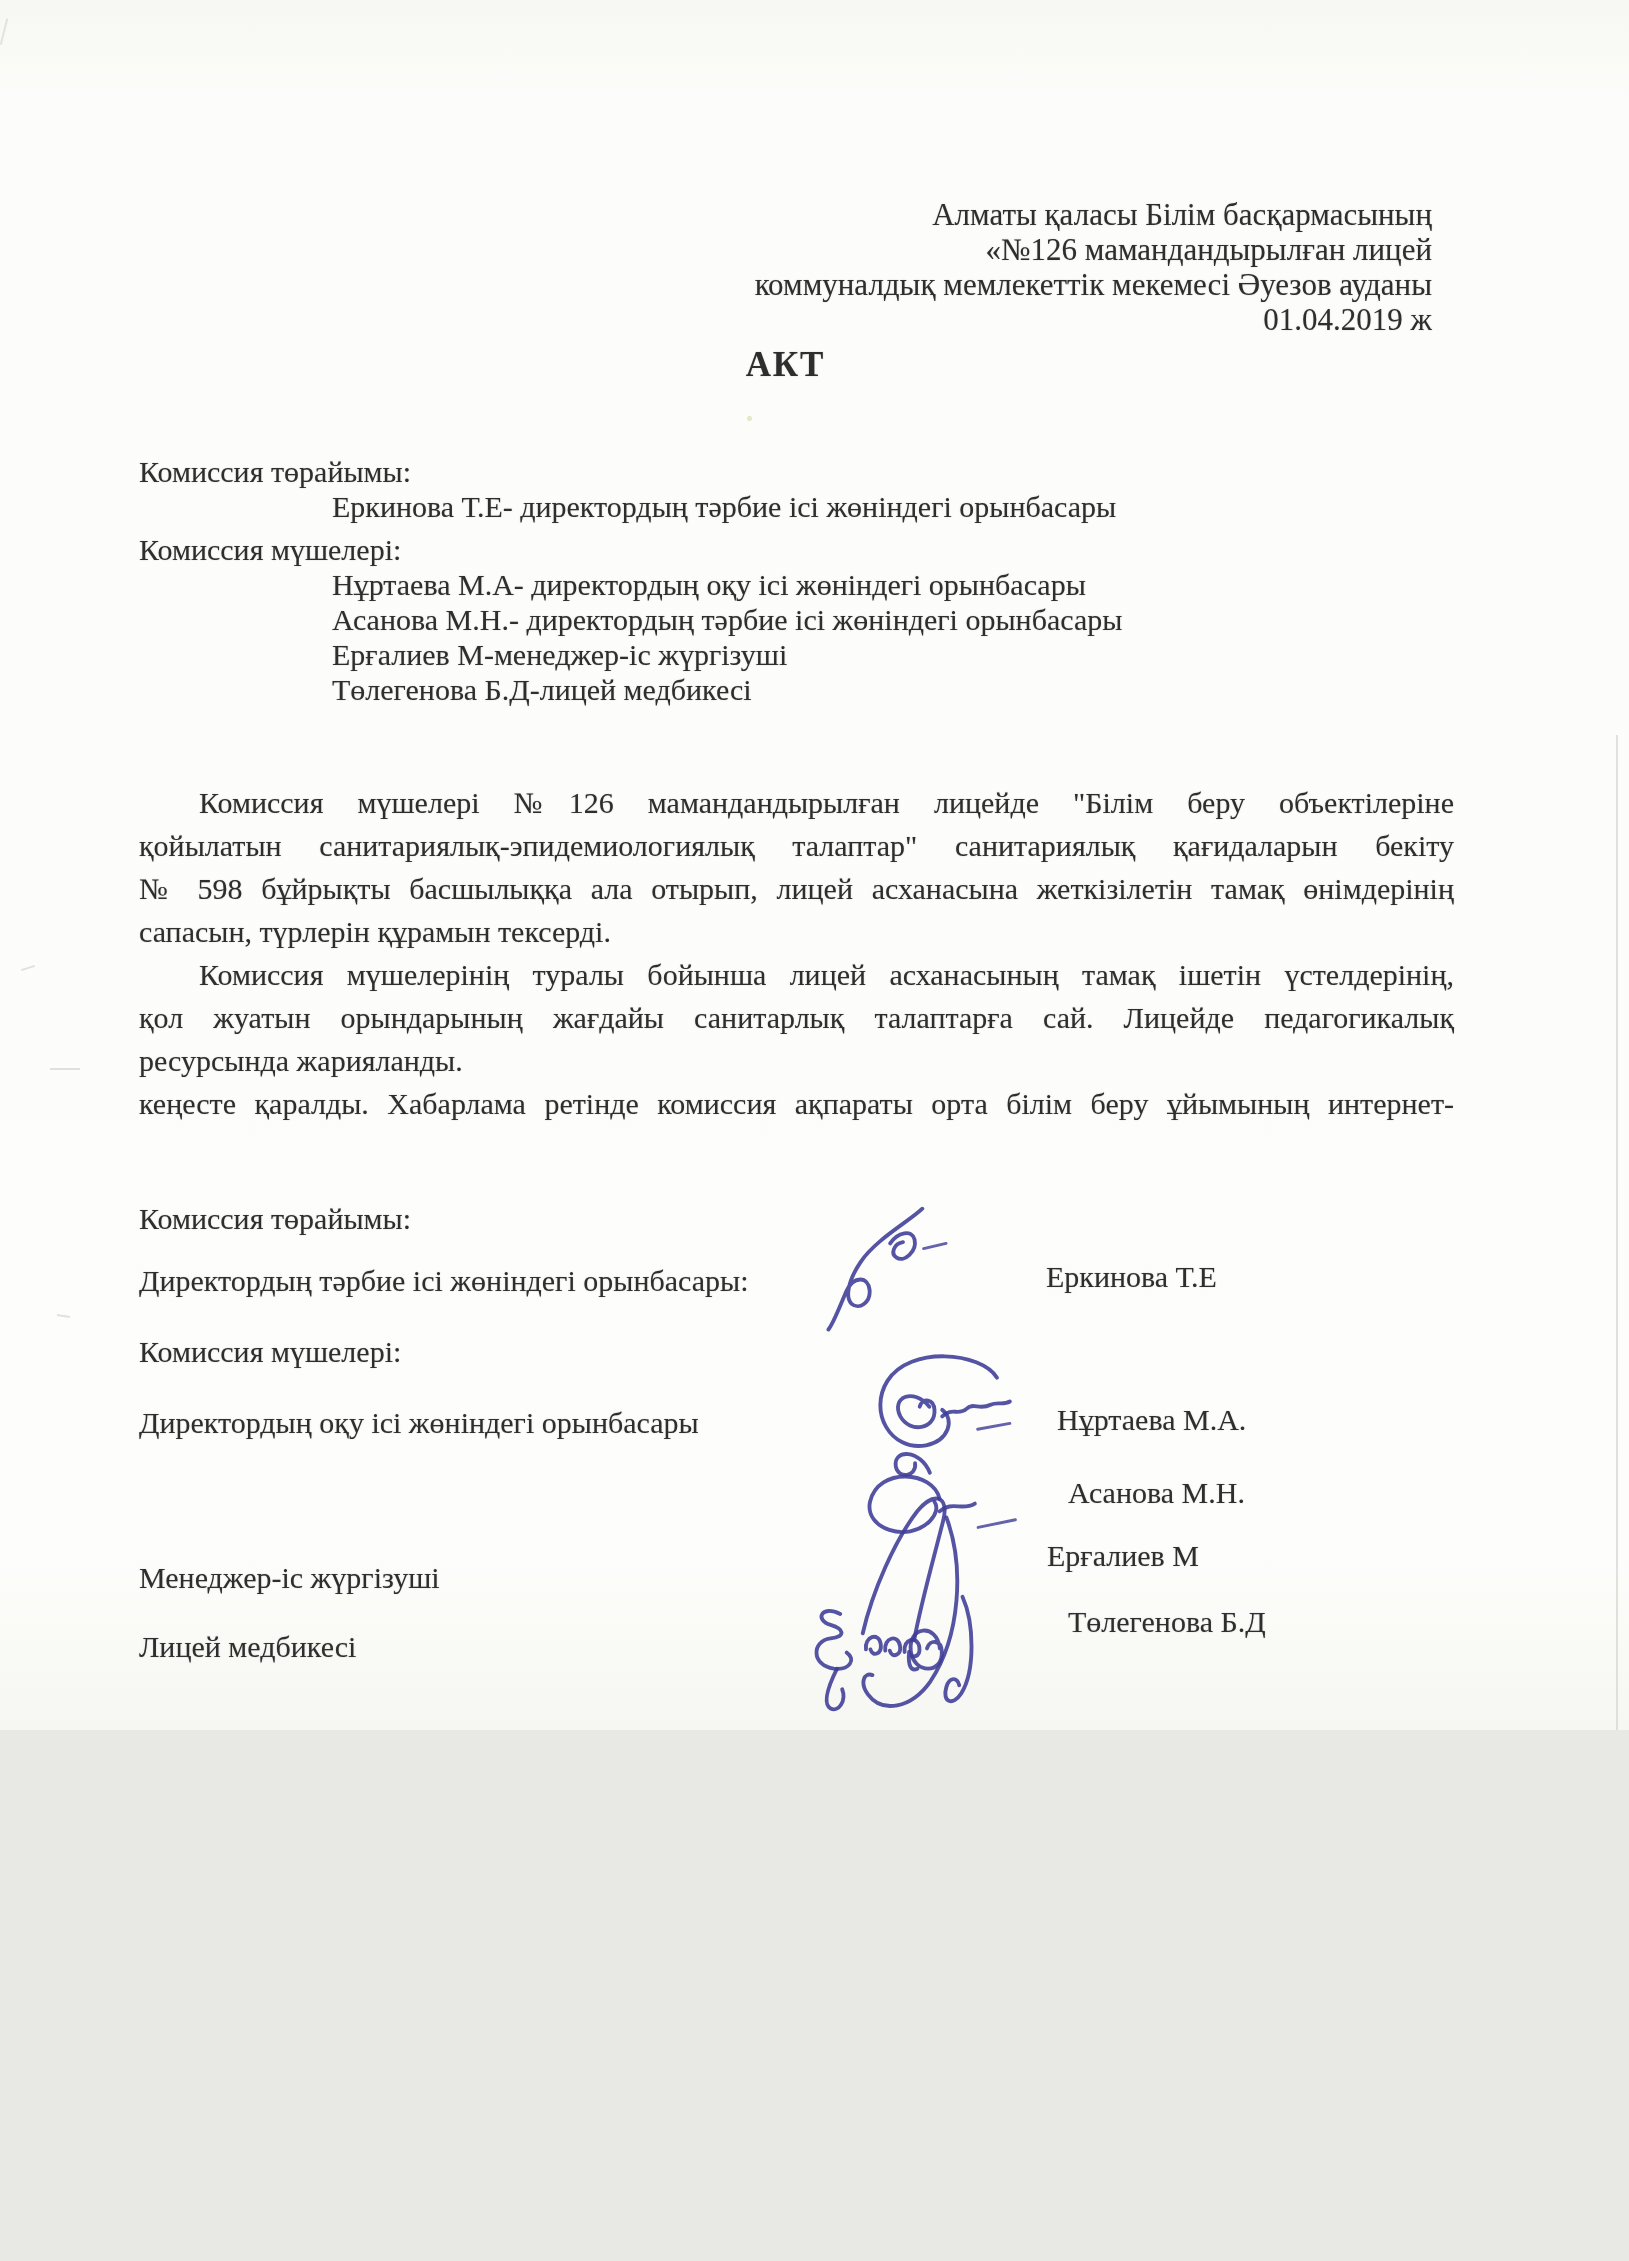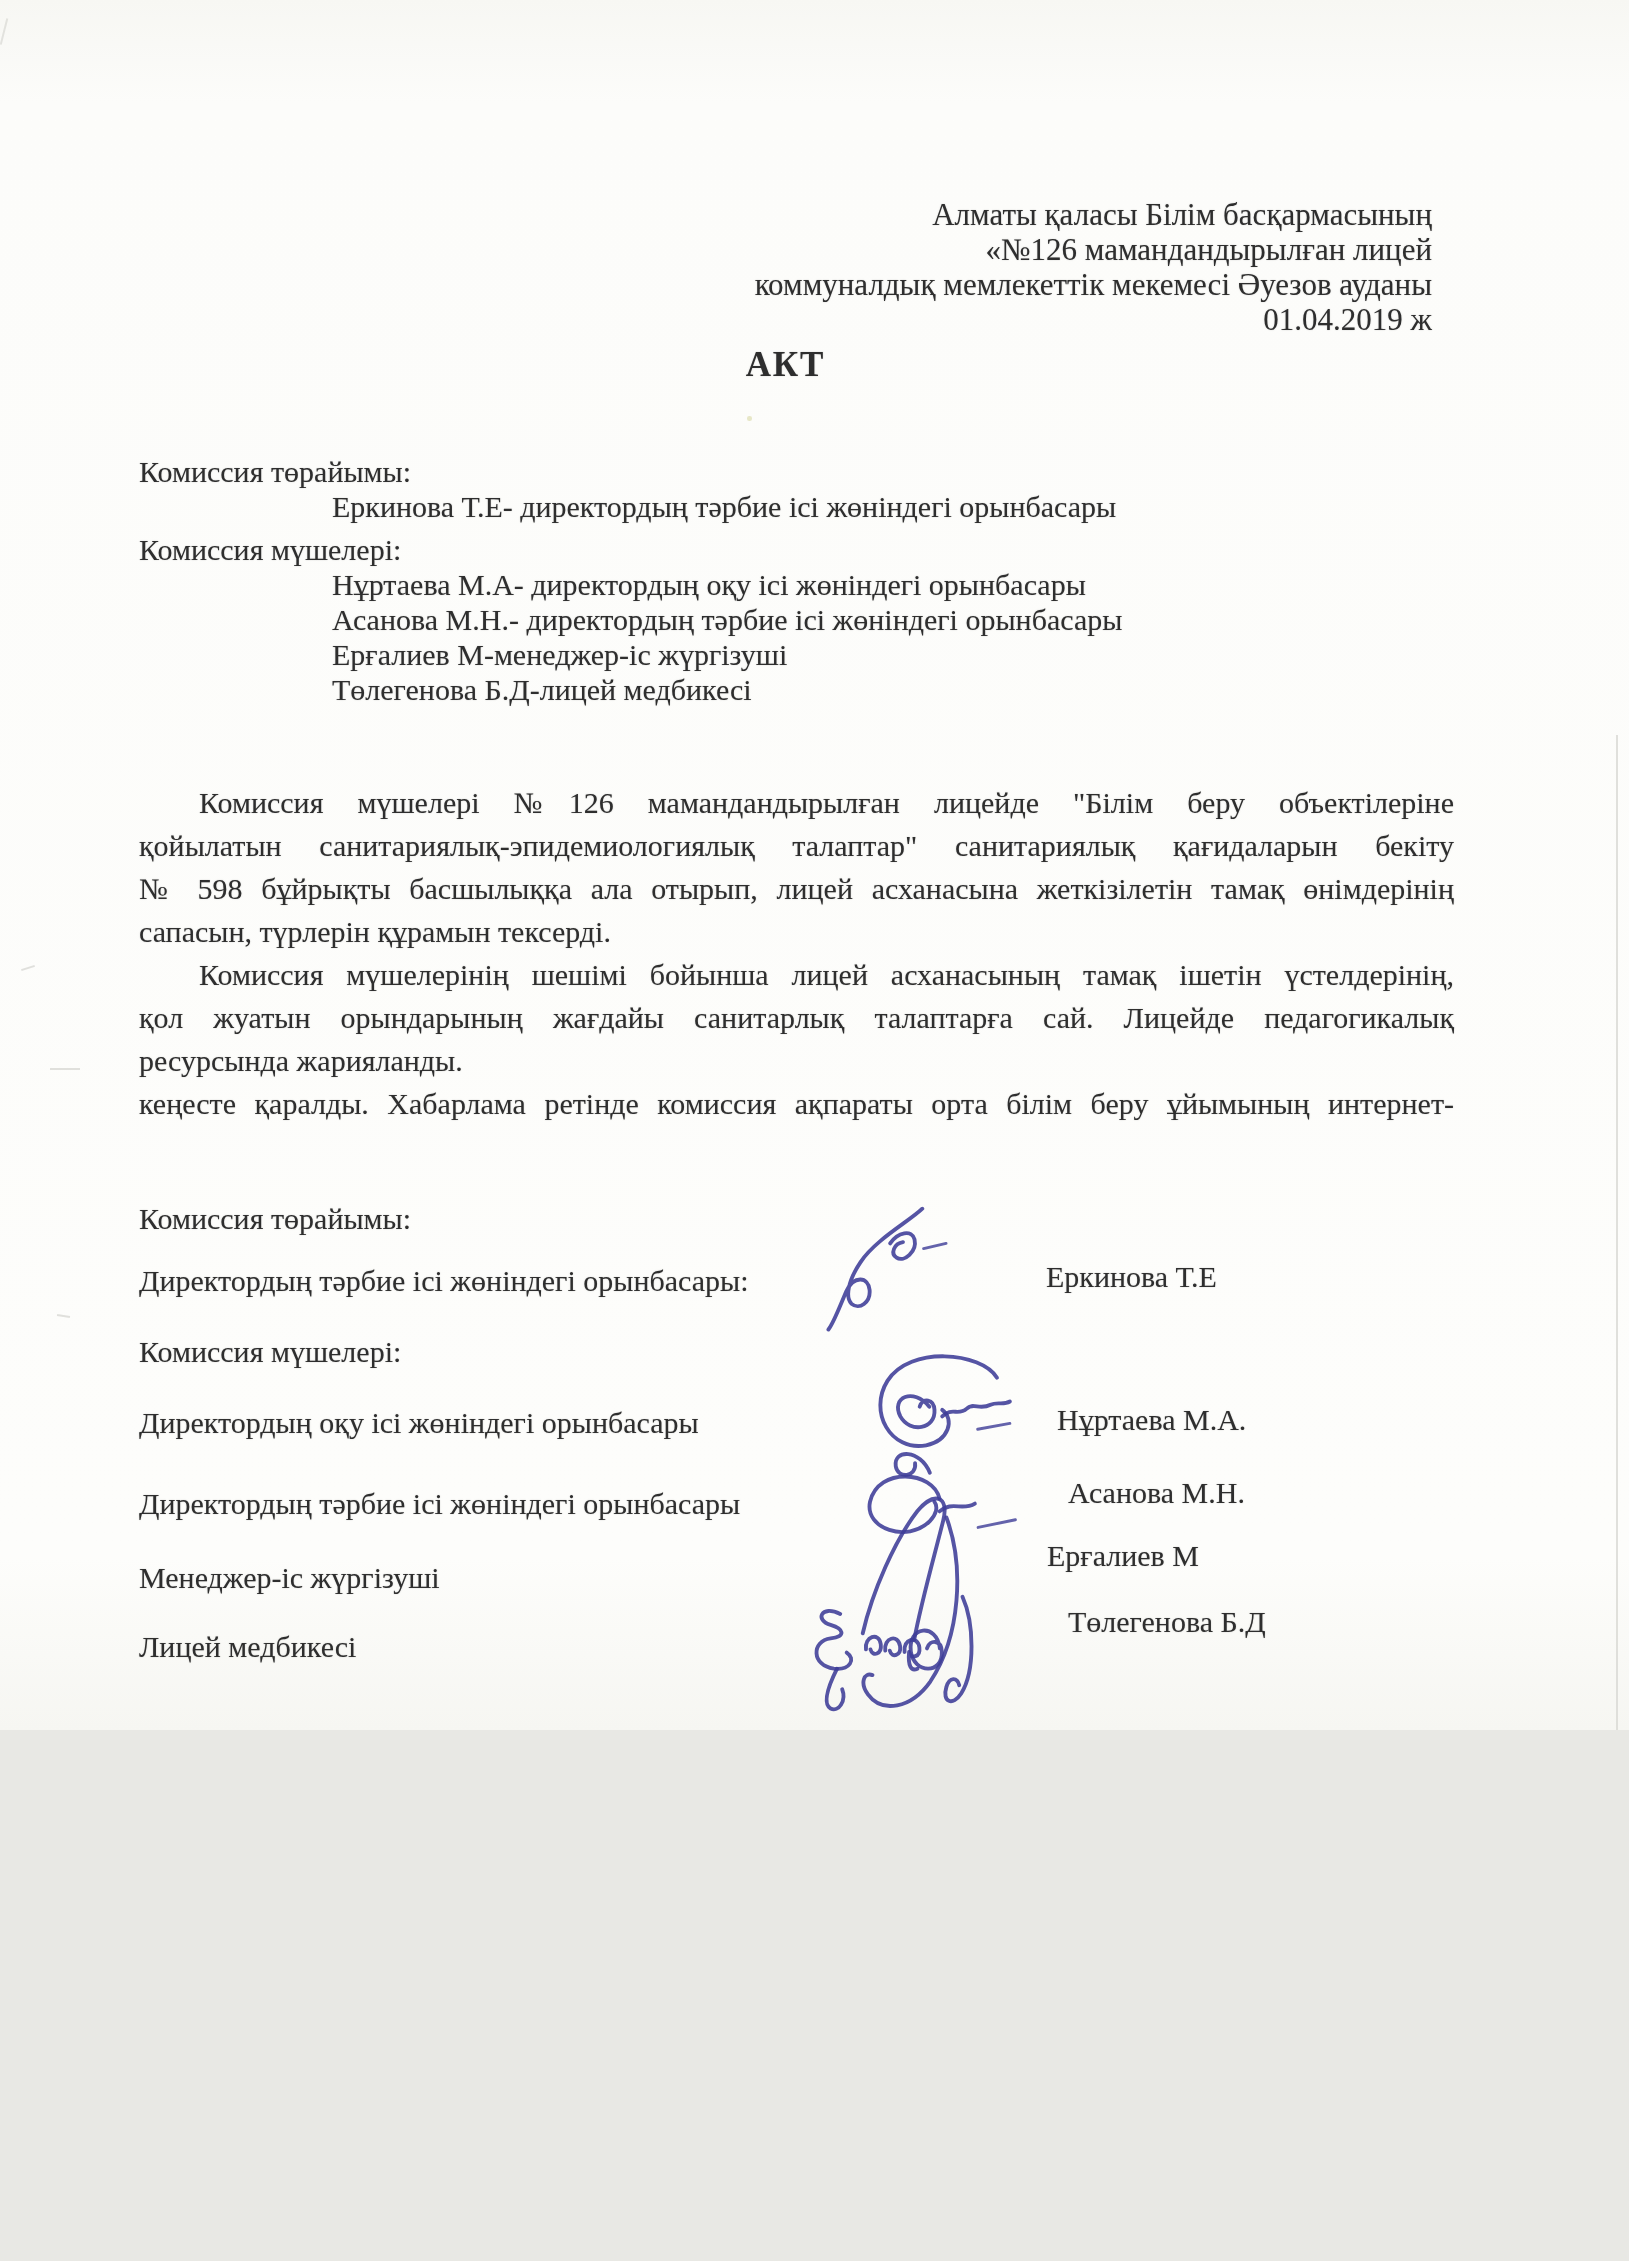--- a/index.html
+++ b/index.html
@@ -67,37 +67,36 @@
     <div class="ind">Асанова М.Н.- директордың тәрбие ісі жөніндегі орынбасары</div>
     <div class="ind">Ерғалиев М-менеджер-іс жүргізуші</div>
     <div class="ind">Төлегенова Б.Д-лицей медбикесі</div>
   </div>
 
   <div class="bodytext txt">
     <div class="line ind1">Комиссия мүшелері №126 мамандандырылған лицейде "Білім беру объектілеріне</div>
     <div class="line">қойылатын санитариялық-эпидемиологиялық талаптар" санитариялық қағидаларын бекіту</div>
     <div class="line">№ 598 бұйрықты басшылыққа ала отырып, лицей асханасына жеткізілетін тамақ өнімдерінің</div>
     <div class="line nojust">сапасын, түрлерін құрамын тексерді.</div>
-    <div class="line ind1">Комиссия мүшелерінің шешімі бойынша лицей асханасының тамақ ішетін үстелдерінің,</div>
+    <div class="line ind1">Комиссия мүшелерінің туралы бойынша лицей асханасының тамақ ішетін үстелдерінің,</div>
     <div class="line">қол жуатын орындарының жағдайы санитарлық талаптарға сай. Лицейде педагогикалық</div>
     <div class="line nojust">ресурсында жарияланды.</div>
     <div class="line">кеңесте қаралды. Хабарлама ретінде комиссия ақпараты орта білім беру ұйымының интернет-</div>
   </div>
 
   <div class="sigheading txt" style="left:139px;top:1201px;">Комиссия төрайымы:</div>
 
   <div class="rowlabel txt" style="left:139px;top:1263px;">Директордың тәрбие ісі жөніндегі орынбасары:</div>
   <div class="signame txt" style="left:1046px;top:1259px;">Еркинова Т.Е</div>
 
   <div class="sigheading txt" style="left:139px;top:1334px;">Комиссия мүшелері:</div>
 
   <div class="rowlabel txt" style="left:139px;top:1405px;">Директордың оқу ісі жөніндегі орынбасары</div>
   <div class="signame txt" style="left:1057px;top:1402px;">Нұртаева М.А.</div>
 
-  <div class="rowlabel txt" style="left:139px;top:1486px;">Директордың тәрбие ісі жөніндегі орынбасары</div>
   <div class="signame txt" style="left:1068px;top:1475px;">Асанова М.Н.</div>
 
   <div class="rowlabel txt" style="left:139px;top:1560px;">Менеджер-іс жүргізуші</div>
   <div class="signame txt" style="left:1010px;top:1538px;margin-left:37px;">Ерғалиев М</div>
 
   <div class="rowlabel txt" style="left:139px;top:1629px;">Лицей медбикесі</div>
   <div class="signame txt" style="left:1068px;top:1604px;">Төлегенова Б.Д</div>
 
   <svg class="sig" style="left:814px;top:1201px;" width="142" height="135" viewBox="0 0 220 210">
     <path d="M168 12 C150 30 95 60 72 95 C52 125 48 150 58 160 C70 170 88 158 86 138 C84 118 62 115 50 140 C38 168 30 190 22 200"></path>

